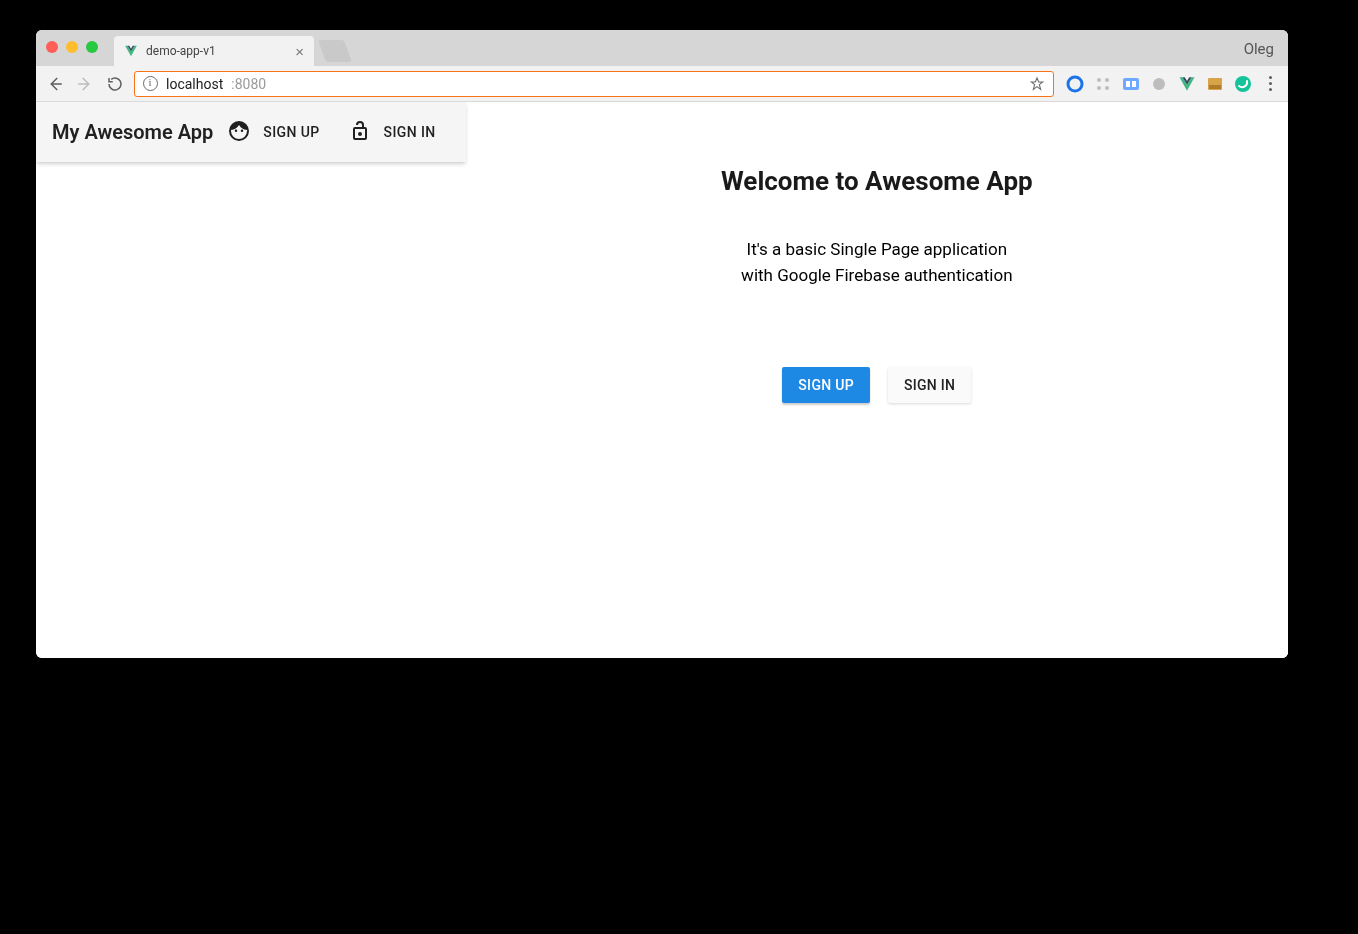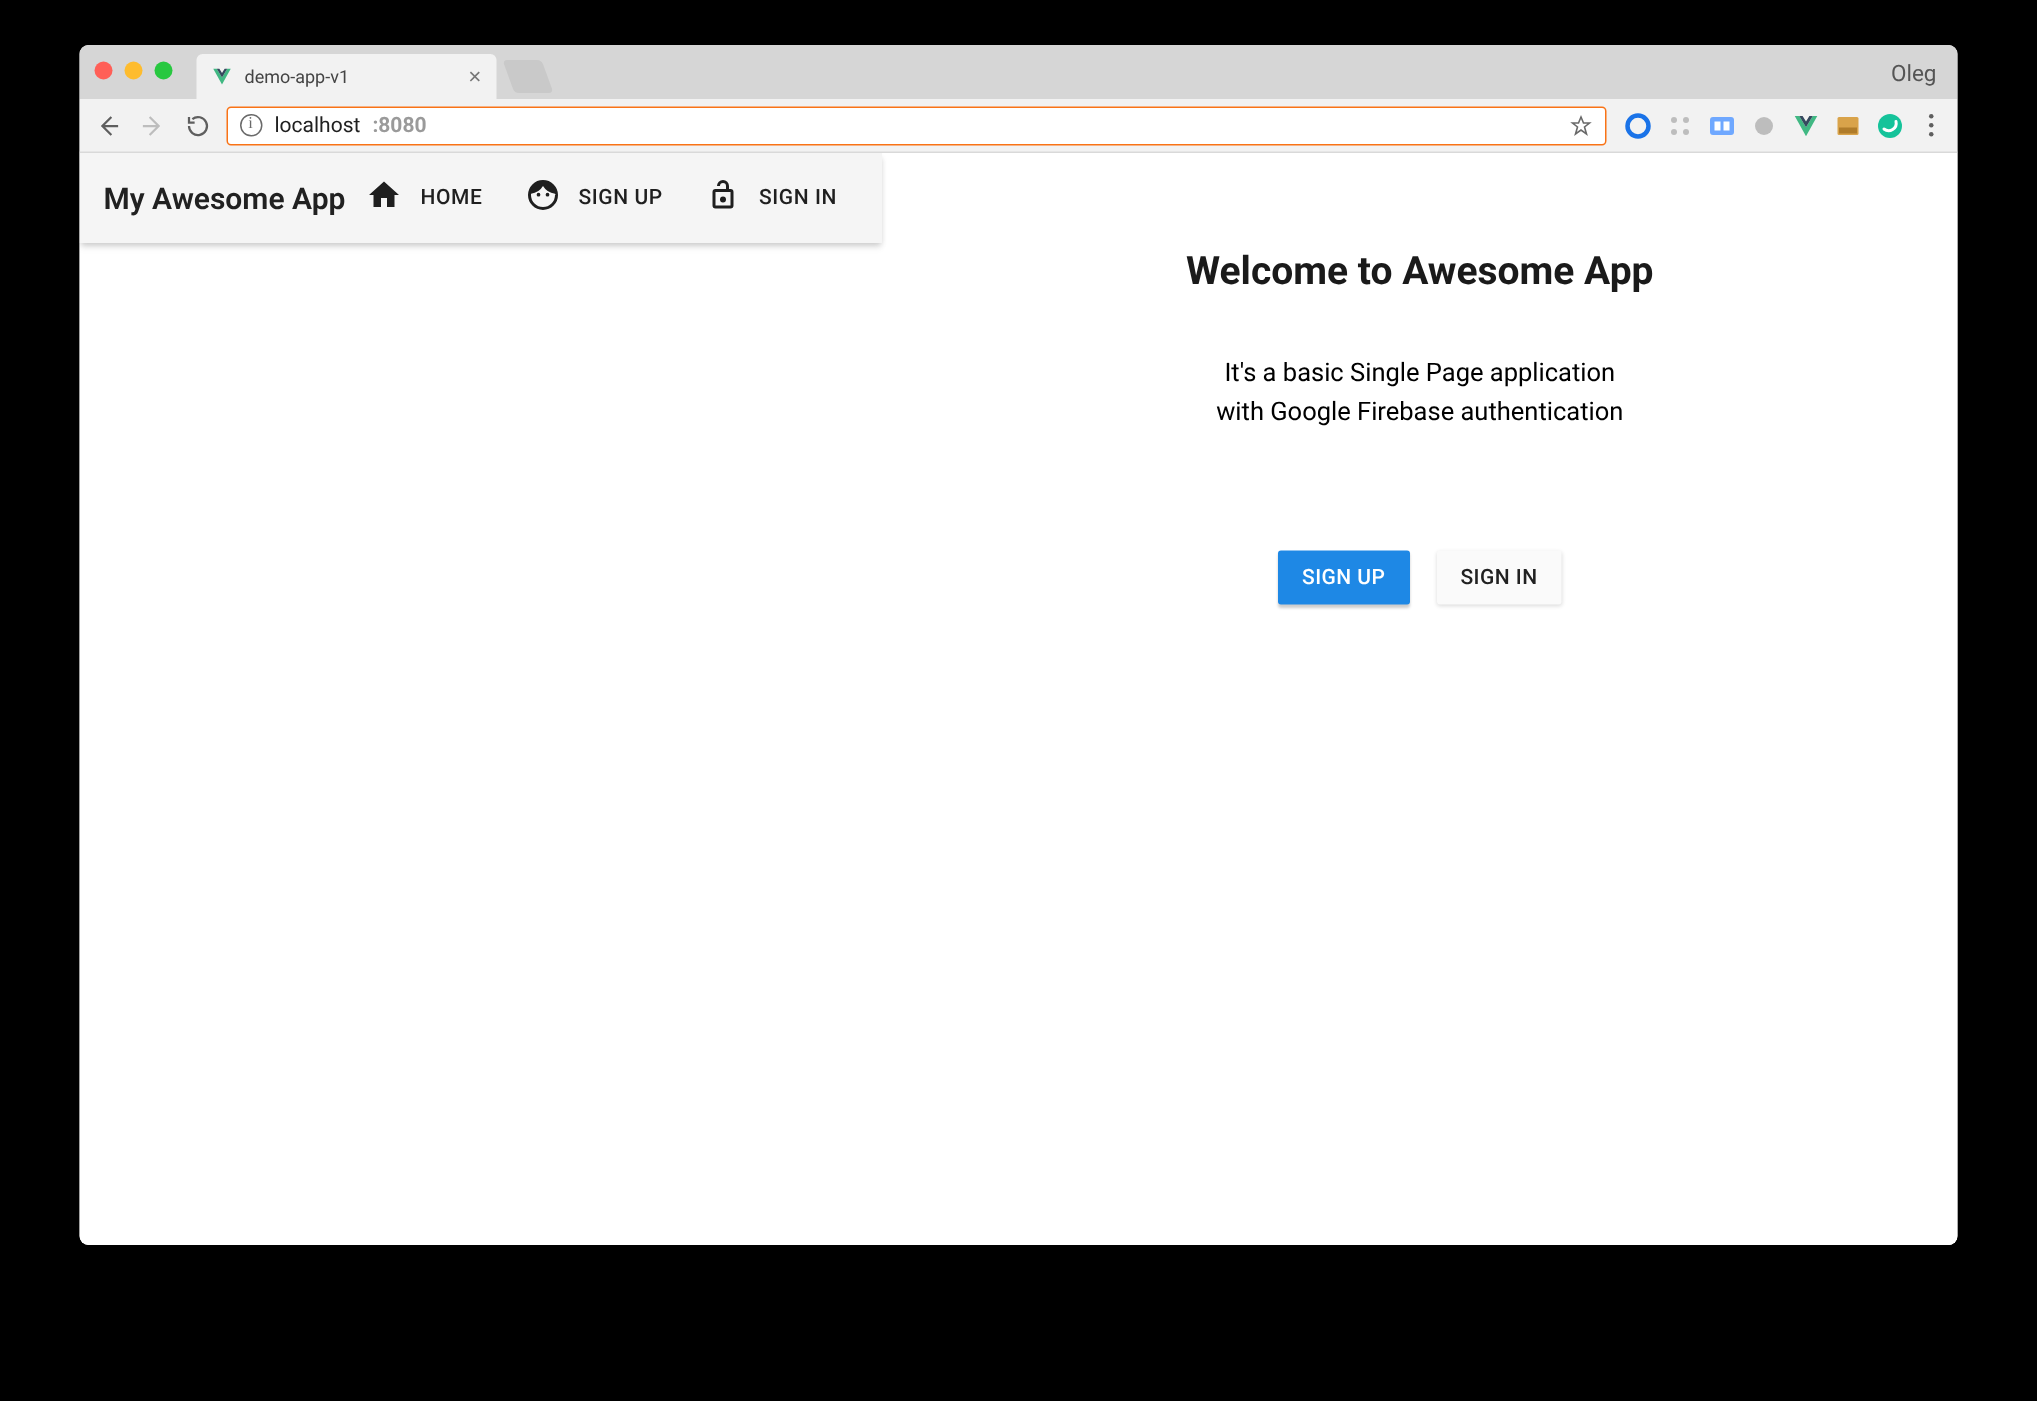--- a/index.html
+++ b/index.html
@@ -6,23 +6,23 @@
     body {
       font-family: Roboto, "Helvetica Neue", Arial, sans-serif;
       background: #000;
       width: 1358px;
       height: 934px;
       overflow: hidden;
     }
     .browser-window {
       position: absolute;
       top: 30px;
-      left: 53px;
+      left: 36px;
       width: 1252px;
-      height: 800px;
+      height: 628px;
       background: #fff;
       border-radius: 6px;
       box-shadow: 0 20px 60px rgba(0,0,0,0.4);
       overflow: hidden;
       display: flex;
       flex-direction: column;
     }
 
     
     .chrome-tabstrip {
@@ -145,21 +145,21 @@
     .site-info-icon::before {
       content: 'i';
       position: absolute;
       top: -1px;
       left: 4.5px;
       font-size: 11px;
       font-family: Georgia, serif;
       color: #6a6a6a;
     }
     .url-host { color: #202020; }
-    .url-rest { color: #9a9a9a; font-weight: bold; }
+    .url-rest { color: #9a9a9a; }
     .omnibox-spacer { flex: 1; }
     .star-icon {
       width: 16px;
       height: 16px;
       color: #6a6a6a;
     }
 
     .ext-icons {
       display: flex;
       align-items: center;
@@ -389,28 +389,20 @@
         <span></span>
     </div>
   </div>
 
   <div class="app-viewport">
 
     <div class="app-toolbar">
       <div class="app-title">My Awesome App</div>
       <div class="toolbar-spacer"></div>
 
-      <div class="nav-item">
-        <span>
-          <svg viewBox="0 0 24 24">
-              <path d="M10 20v-6h4v6h5v-8h3L12 3 2 12h3v8z"></path>
-            </svg>
-        </span>
-        <span>HOME</span>
-      </div>
 
       <div class="nav-item">
         <span>
           <svg viewBox="0 0 24 24">
               <path d="M12 2a10 10 0 1 0 10 10A10 10 0 0 0 12 2zm0 18a8 8 0 0 1-8-8c0-.3 0-.6.05-.9A10.6 10.6 0 0 0 12 6a10.6 10.6 0 0 0 7.95 5.1c.5.3.5.6.05.9a8 8 0 0 1-8 8zM9 13a1.25 1.25 0 1 1 1.25-1.25A1.25 1.25 0 0 1 9 13zm6 0a1.25 1.25 0 1 1 1.25-1.25A1.25 1.25 0 0 1 15 13z"></path>
             </svg>
         </span>
         <span>SIGN UP</span>
       </div>
 

